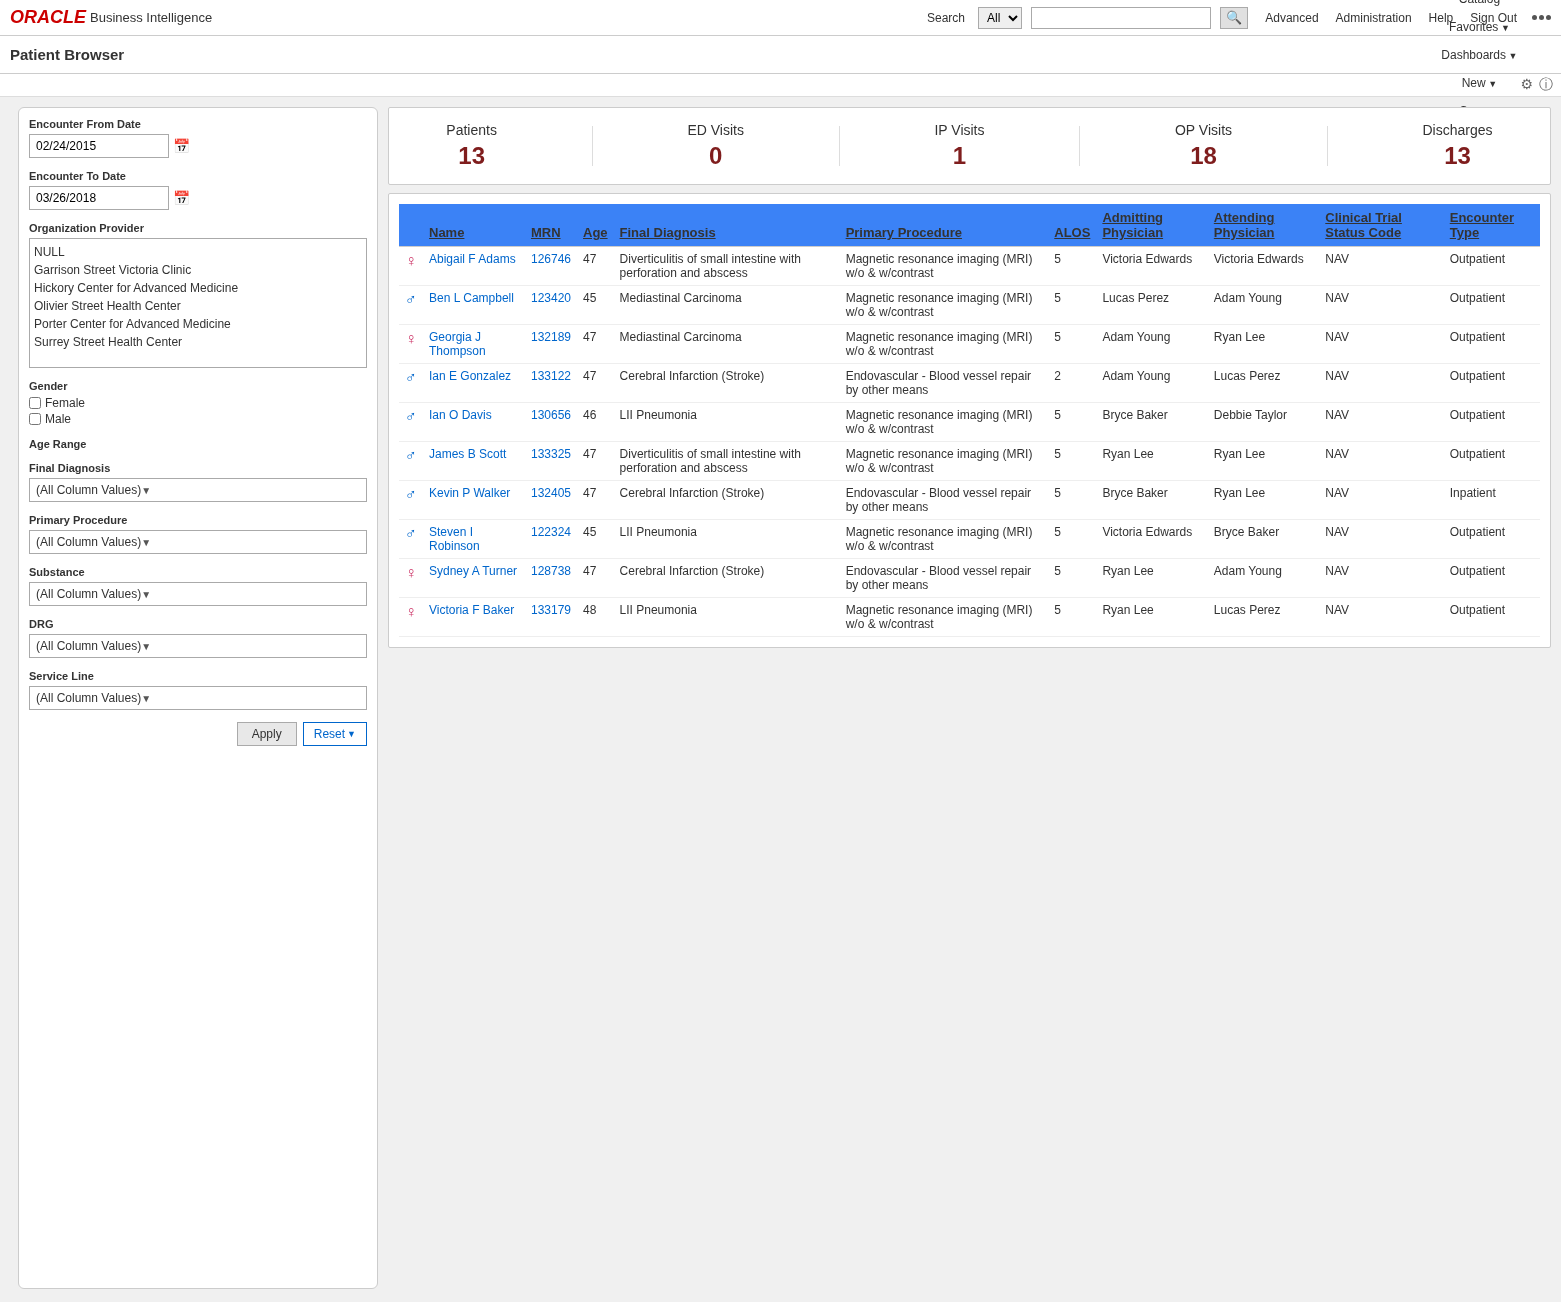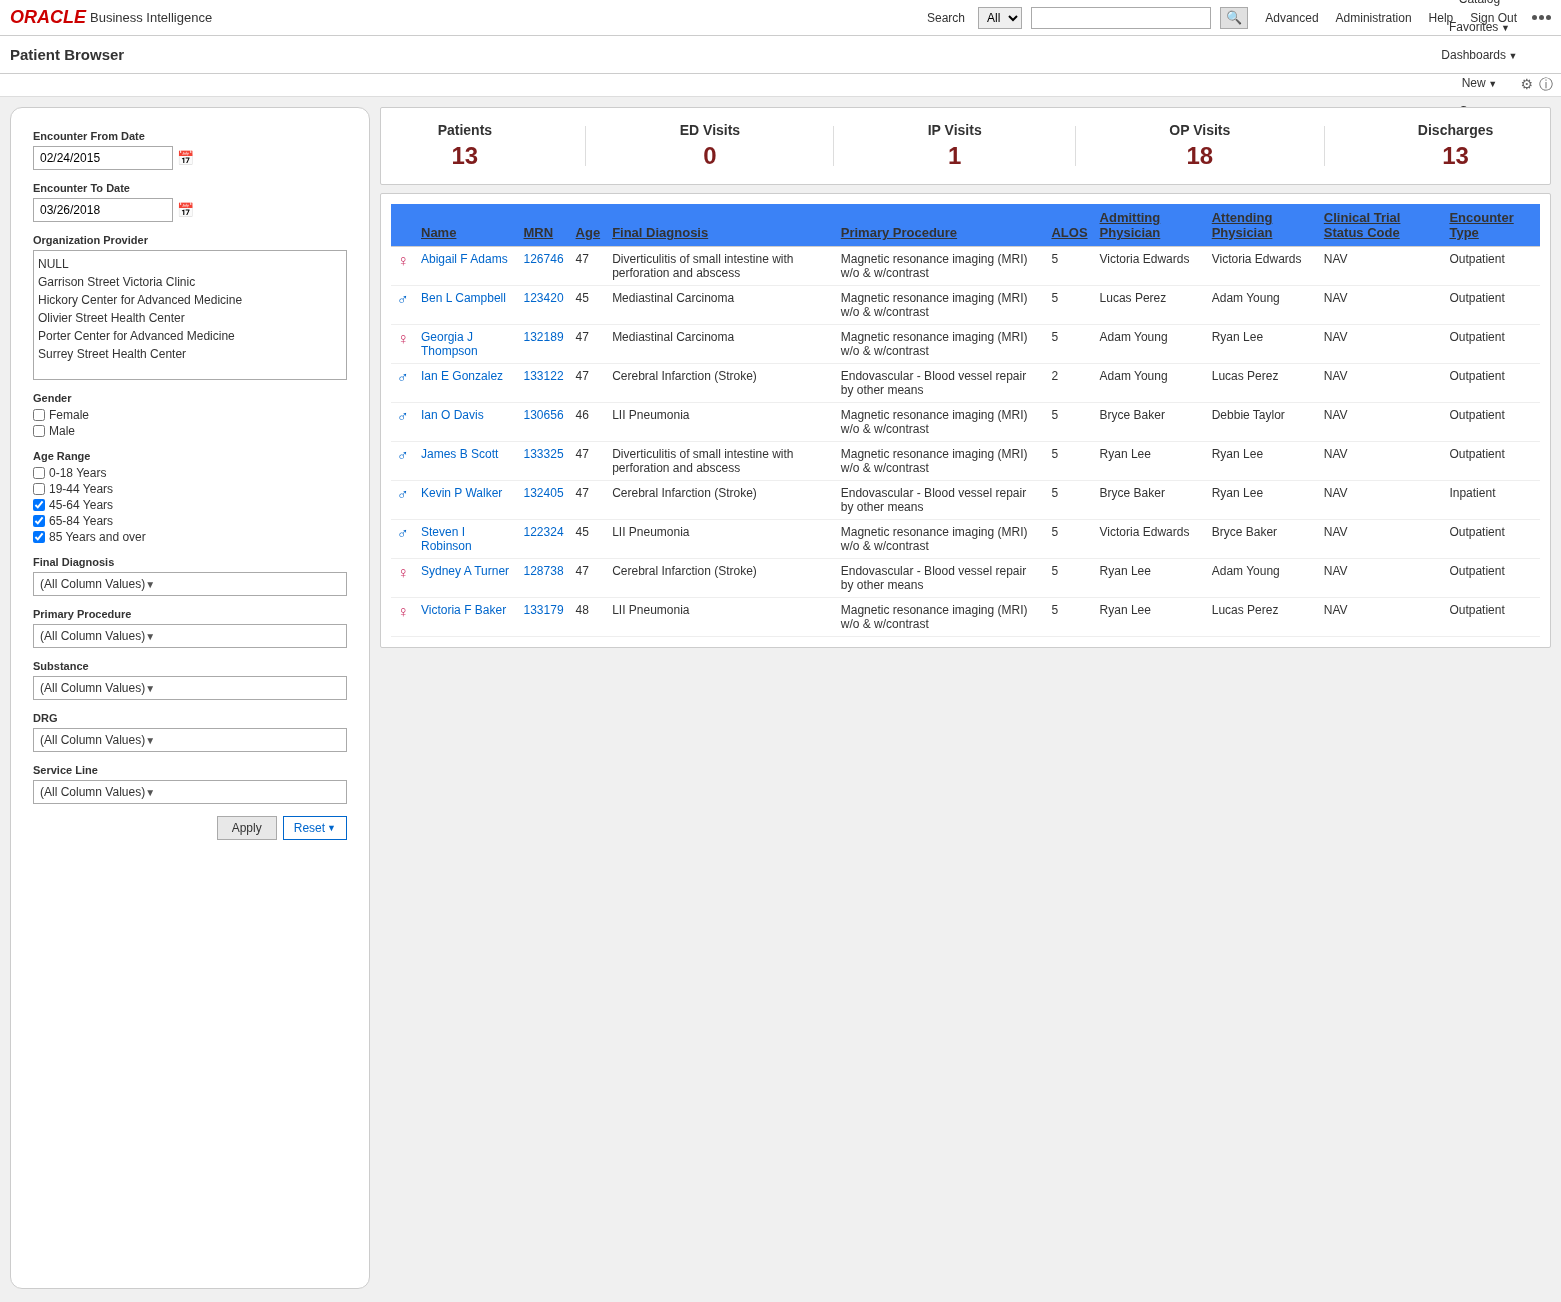--- a/index.html
+++ b/index.html
@@ -69,22 +69,23 @@
       gap: 10px;
       min-height: calc(100vh - 100px);
     }
 
     
     #left-panel {
       background: #fff;
       border: 1px solid #ccc;
       width: 360px;
       min-width: 360px;
-      padding: 22px;
-      border-radius: 12px;
+      padding: 10px;
+      border-radius: 6px;
+      margin-left: 8px;
     }
     .filter-section { margin-bottom: 12px; }
     .filter-label { font-size: 11px; font-weight: bold; color: #333; margin-bottom: 4px; display: block; }
     .date-input-wrapper { display: flex; align-items: center; gap: 4px; }
     .date-input {
       border: 1px solid #aaa;
       padding: 3px 6px;
       font-size: 12px;
       width: 140px;
       height: 24px;
@@ -141,21 +142,21 @@
     #stats-bar {
       background: #fff;
       border: 1px solid #ccc;
       display: flex;
       justify-content: space-around;
       align-items: center;
       padding: 14px 10px;
       border-radius: 2px;
     }
     .stat-item { text-align: center; }
-    .stat-label { font-size: 14px; font-weight: bold; color: #333; }
+    .stat-label { font-size: 14px; font-weight: normal; color: #333; }
     .stat-value { font-size: 24px; font-weight: bold; color: #7f1d1d; margin-top: 4px; }
     .stat-divider { width: 1px; height: 40px; background: #ddd; }
 
     
     #table-panel {
       background: #fff;
       border: 1px solid #ccc;
       padding: 10px;
       border-radius: 2px;
       overflow-x: auto;
@@ -280,42 +281,20 @@
         <label>Female</label>
       </div>
       <div class="checkbox-item">
         <input type="checkbox" style="">
         <label>Male</label>
       </div>
     </div>
 
     <div class="filter-section">
       <span class="filter-label">Age Range</span>
-      <div id="age-range-list">
-          <div class="checkbox-item">
-            <input type="checkbox" style="">
-            <label>0-18 Years</label>
-          </div>
-          <div class="checkbox-item">
-            <input type="checkbox" style="">
-            <label>19-44 Years</label>
-          </div>
-          <div class="checkbox-item">
-            <input type="checkbox" checked="" style="">
-            <label>45-64 Years</label>
-          </div>
-          <div class="checkbox-item">
-            <input type="checkbox" checked="" style="">
-            <label>65-84 Years</label>
-          </div>
-          <div class="checkbox-item">
-            <input type="checkbox" checked="" style="">
-            <label>85 Years and over</label>
-          </div>
-        </div>
     </div>
 
     <div class="filter-section">
       <span class="filter-label">Final Diagnosis</span>
       <div class="dropdown-filter">
         <span>(All Column Values)</span>
         <span class="arrow">▼</span>
       </div>
     </div>
 

